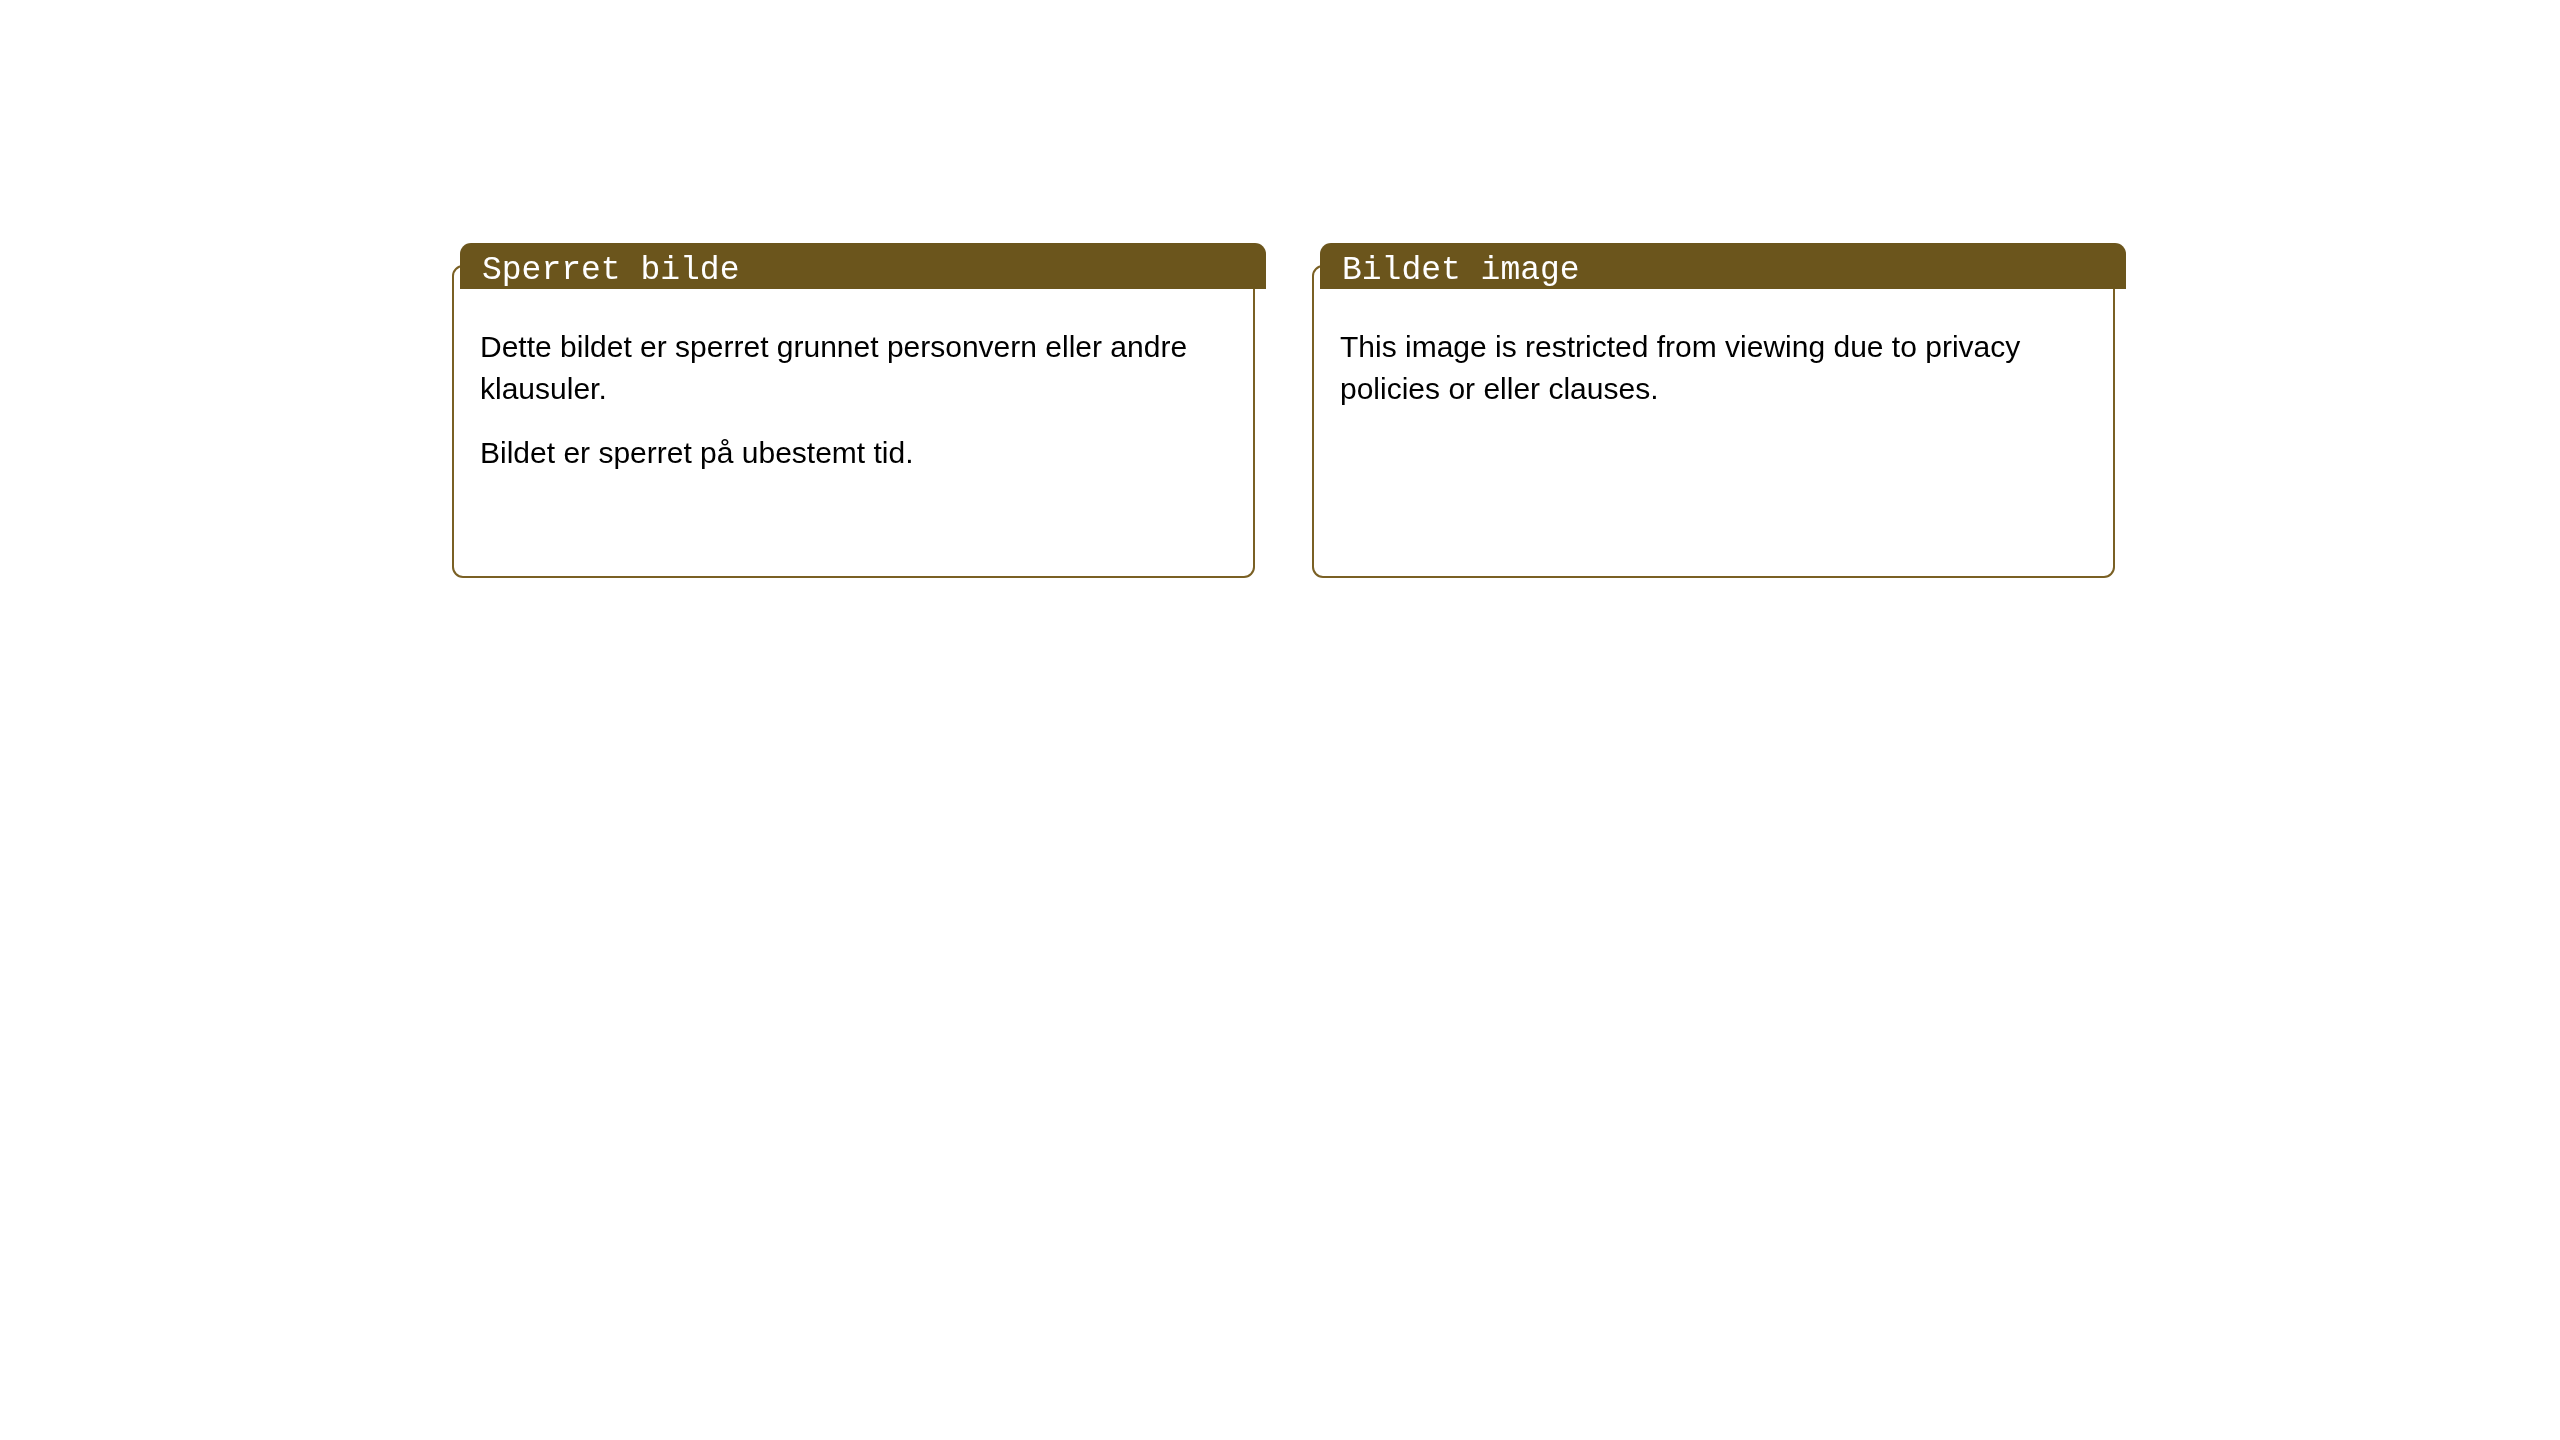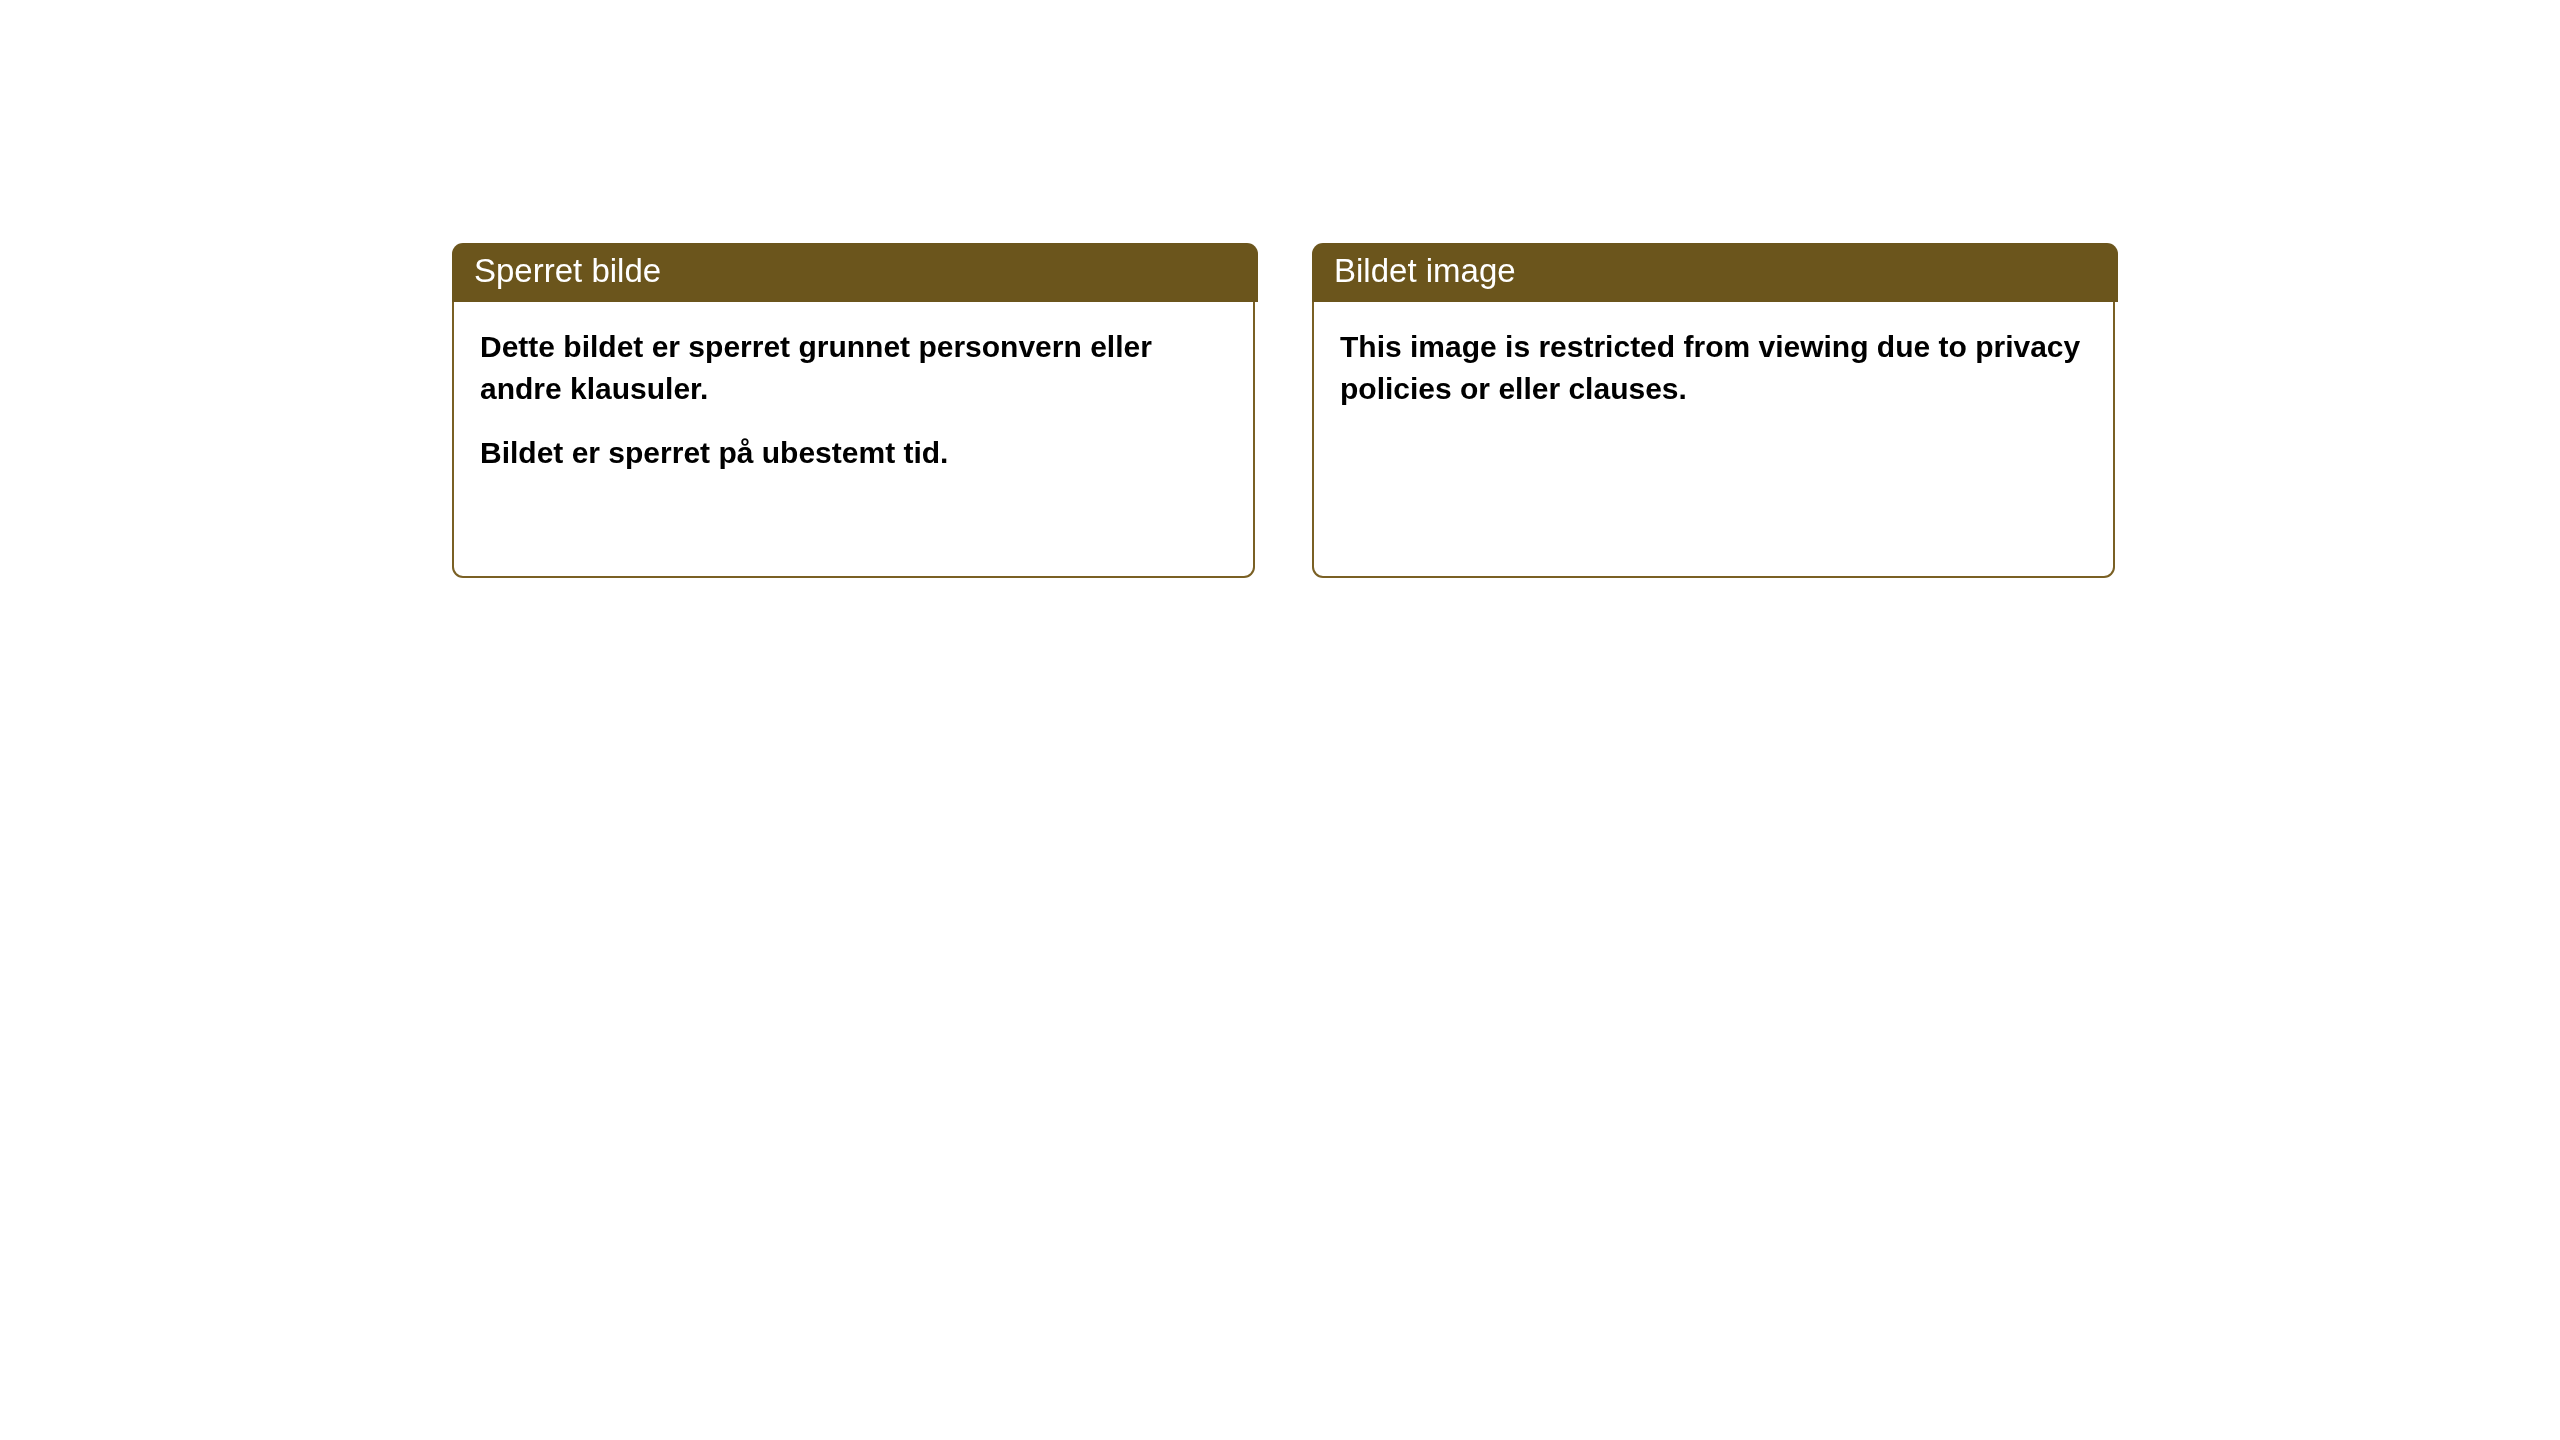--- a/index.html
+++ b/index.html
@@ -42,28 +42,29 @@
     bottom: 0;
     background: #ffffff;
     border: 2px solid #7a6024;
     border-radius: 11px;
     box-sizing: border-box;
   }
 
   
   .card-header {
     position: absolute;
-    left: 0px;
+    left: 8px;
     top: 0px;
     width: 806px;
-    height: 59px;
+    height: 46px;
     background: #6b551c;
     border-radius: 11px 11px 0 0;
     box-sizing: border-box;
     overflow: hidden;
+    font-family: Liberation Mono, monospace;
   }
 
   .card-title {
     position: absolute;
     left: 22px;
     top: 7px;
     font-size: 33px;
     line-height: 42px;
     color: #ffffff;
     font-weight: normal;
@@ -72,21 +73,21 @@
   }
 
   .card-text {
     position: absolute;
     left: 26px;
     top: 59px;
     right: 20px;
     font-size: 30px;
     line-height: 42px;
     color: #000000;
-    font-weight: bold;
+    font-weight: normal;
   }
 
   .card-text p {
     margin: 0;
   }
 
   .card-text p.spacer-before {
     margin-top: 22px;
   }
 </style>

